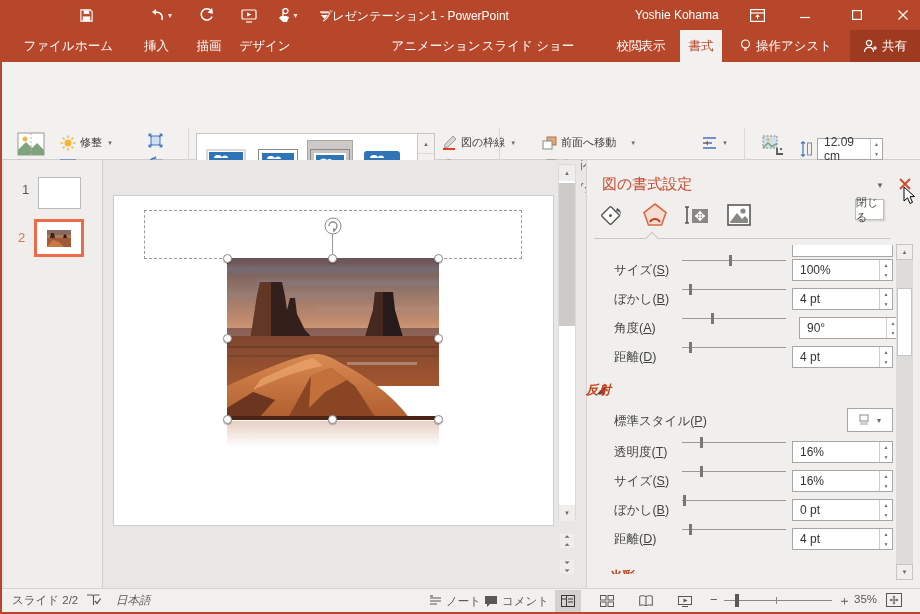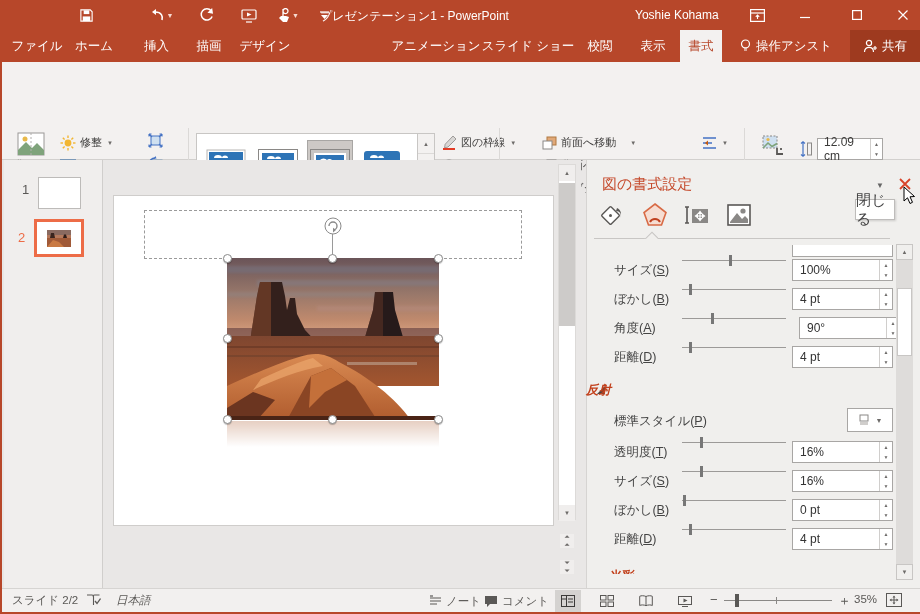--- a/index.html
+++ b/index.html
@@ -66,22 +66,22 @@
   .pane-tab-icons { left:598px; top:202px; display:flex; gap:16px; }
   .pane-divider { left:592px; top:238px; width:296px; height:1px; background:#c8c6c4; }
   .notch { left:642px; top:231px; width:14px; height:8px; overflow:hidden; }
   .notch::before { content:""; position:absolute; left:2px; top:3px; width:10px; height:10px; background:#f0efed; border:1px solid #c8c6c4; transform:rotate(45deg); }
   .prow-label { font-size:12.5px; color:#444; white-space:nowrap; }
   .ukey { text-decoration:underline; }
   .pslider { top:10px; height:1px; background:#9c9a98; }
   .pslider .sthumb { position:absolute; top:-5px; width:3px; height:11px; background:#777; }
   .pspin { background:#fff; border:1px solid #a8a6a4; width:101px; height:22px; display:flex; align-items:center; padding-left:7px; font-size:12px; color:#333; }
   .sec-head { font-size:12.5px; color:#c2401c; font-weight:bold; }
-  .tooltip { left:853px; top:199px; width:40px; height:21px; background:#fffffe; border:1px solid #bebcba; box-shadow:1px 1px 2px rgba(0,0,0,.15);
-             display:flex; align-items:center; justify-content:center; font-size:15px; color:#444; }
+  .tooltip { left:853px; top:199px; width:29px; height:21px; background:#fffffe; border:1px solid #bebcba; box-shadow:1px 1px 2px rgba(0,0,0,.15);
+             display:flex; align-items:center; justify-content:center; font-size:11px; color:#444; }
 
   
   .statusbar { left:0; top:588px; width:920px; height:24px; background:#f2f0ef; border-top:1px solid #d6d4d2; font-size:11.5px; color:#5a5856; }
   .sb-item { top:4px; white-space:nowrap; }
   .viewbtn { top:1px; width:26px; height:22px; display:flex; align-items:center; justify-content:center; }
   .viewbtn.sel { background:#d4d2d0; }
 
   svg { display:block; }
 </style>
 </head>
@@ -150,42 +150,42 @@
         </svg>
     </div>
     <div class="abs winctl" style="left:884px;">
       <svg width="12" height="12" viewBox="0 0 12 12">
           <path d="M1.5 1.5 L10.5 10.5 M10.5 1.5 L1.5 10.5" stroke="#fff" stroke-width="1.2"></path>
         </svg>
     </div>
   </div>
 
   <div class="abs tabrow">
-    <div class="abs tab" style="left:12px;width:46px;">
+    <div class="abs tab" style="left:24px;width:46px;">
         <span>ファイル</span>
       </div>
     <div class="abs tab" style="left:66px;width:52px;">
         <span>ホーム</span>
       </div>
     <div class="abs tab" style="left:129px;width:51px;">
         <span>挿入</span>
       </div>
     <div class="abs tab" style="left:186px;width:42px;">
         <span>描画</span>
       </div>
     <div class="abs tab" style="left:234px;width:58px;">
         <span>デザイン</span>
       </div>
     <div class="abs tab" style="left:390px;width:88px;">
         <span>アニメーション</span>
       </div>
     <div class="abs tab" style="left:484px;width:84px;">
         <span>スライド ショー</span>
       </div>
-    <div class="abs tab" style="left:574px;width:48px;">
+    <div class="abs tab" style="left:603px;width:48px;">
         <span>校閲</span>
       </div>
     <div class="abs tab" style="left:628px;width:46px;">
         <span>表示</span>
       </div>
     <div class="abs tab active" style="left:678px;width:42px;">
         <span>書式</span>
       </div>
     <div class="abs tab" style="left:730px;width:108px;">
       <svg width="11" height="14" viewBox="0 0 11 14" style="margin-right:5px;">

